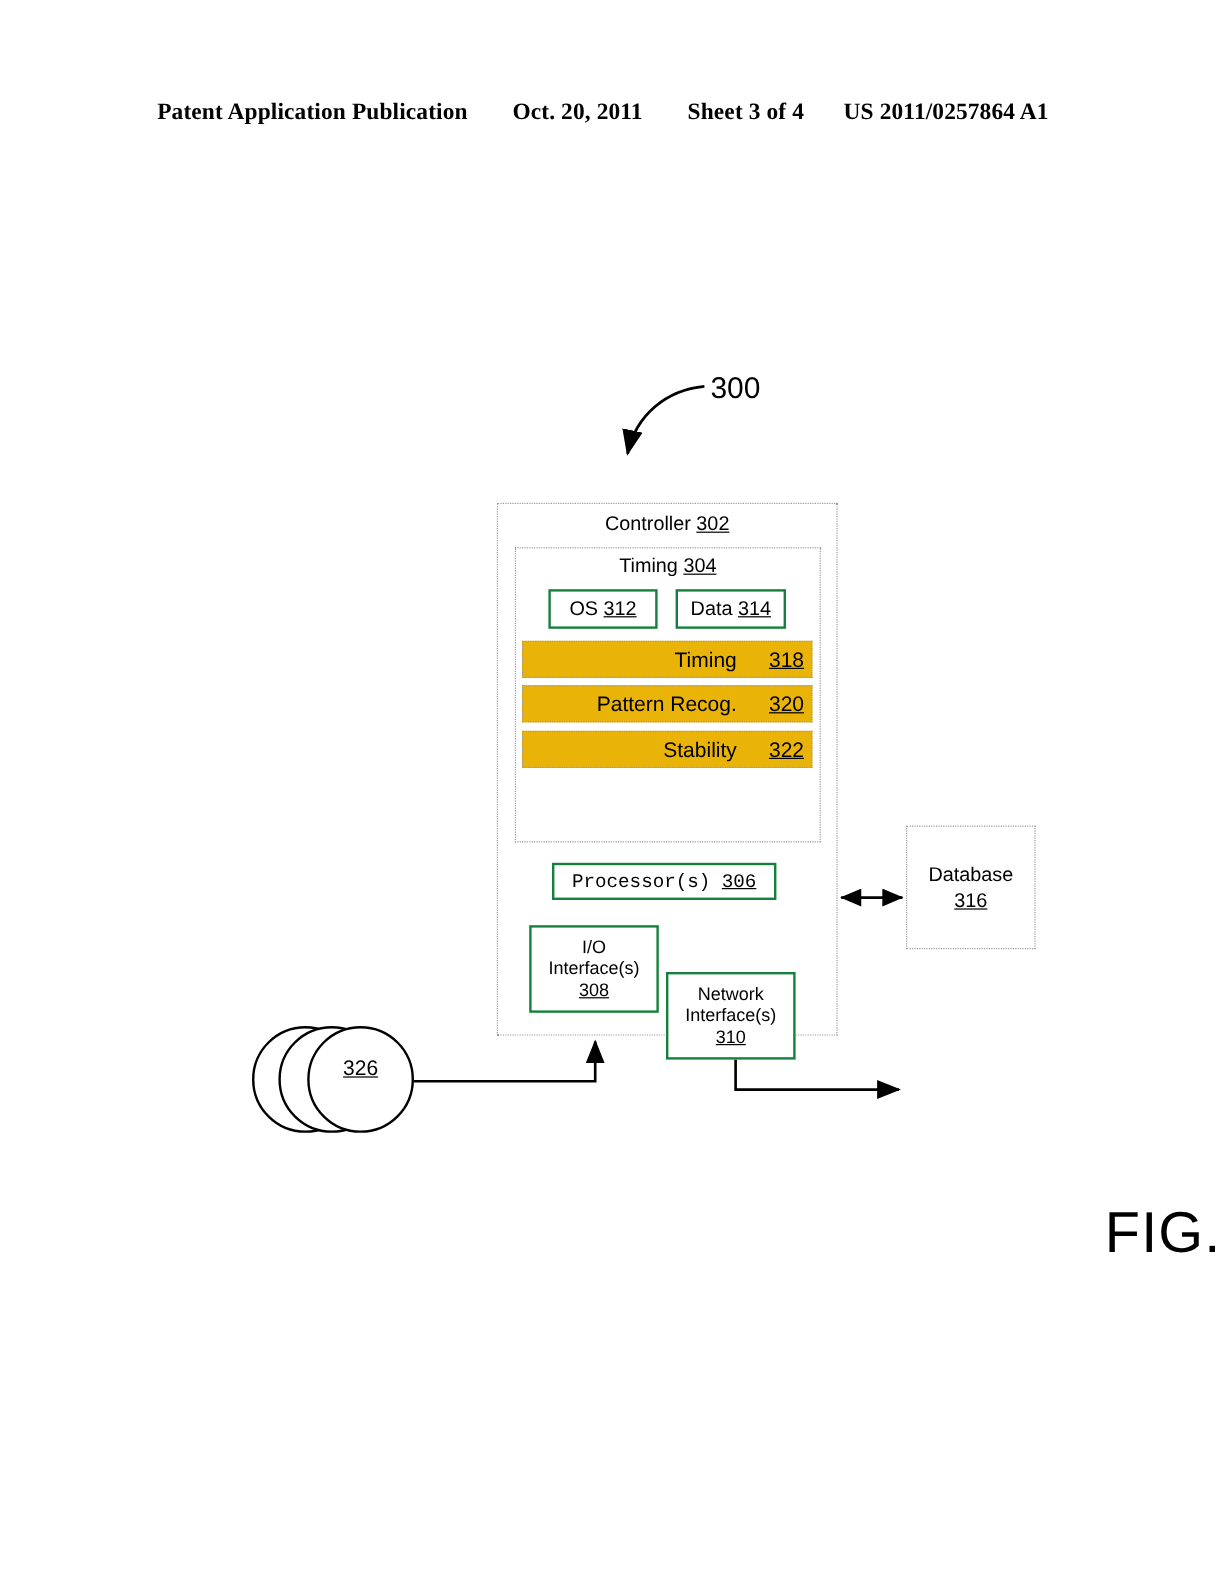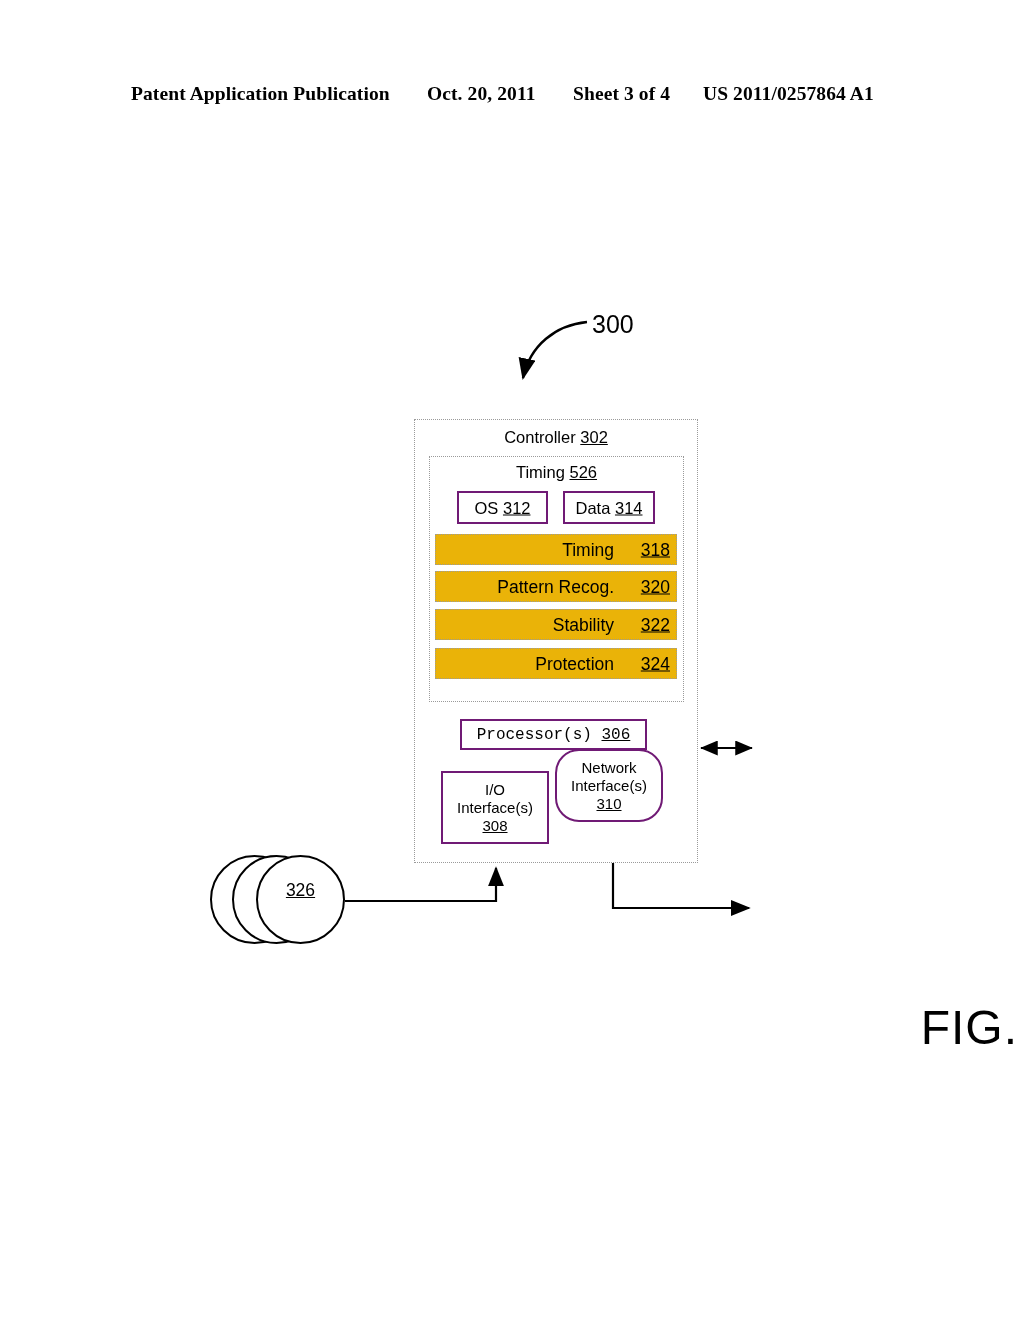--- a/index.html
+++ b/index.html
@@ -51,21 +51,21 @@
     width: 1024px;
     height: 1320px;
     pointer-events: none;
   }
 
   
   .box {
     position: absolute;
     box-sizing: border-box;
     background: #ffffff;
-    border: 2px solid #701a75;
+    border: 2px solid #15803d;
   }
   .box-dotted {
     border: 1.5px dotted #9a9a9a;
     background: #ffffff;
   }
 
   
   #controller-box {
     left: 378px; top: 419px;
     width: 284px; height: 444px;
@@ -140,21 +140,21 @@
 
   
   #processor-box {
     left: 424px; top: 719px;
     width: 187px; height: 31px; font-family: Liberation Mono, monospace;
   }
   #processor-box .small-box-label { font-size: 16px; }
 
   
   #io-box  { left: 405px; top: 771px; width: 108px; height: 73px; }
-  #net-box { left: 519px; top: 749px; width: 108px; height: 73px; border-radius: 24px; }
+  #net-box { left: 519px; top: 810px; width: 108px; height: 73px; }
   .iface-label {
     position: absolute;
     left: 0; top: 50%;
     transform: translateY(-50%);
     width: 100%;
     text-align: center;
     font-size: 15px;
     line-height: 18px;
   }
   .iface-label .ref { text-decoration: underline; }
@@ -261,21 +261,21 @@
 
   <div class="box box-dotted" id="controller-box"></div>
   <div id="controller-title">
     <span>Controller</span>
     <span class="u">302</span>
   </div>
 
   <div class="box box-dotted" id="memory-box"></div>
   <div id="memory-title">
     <span>Timing</span>
-    <span class="u">526</span>
+    <span class="u">304</span>
   </div>
 
   <div class="box" id="os-box">
     <div class="small-box-label">
       <span>OS</span>
       <span class="u">312</span>
     </div>
   </div>
 
   <div class="box" id="data-box">
@@ -289,24 +289,20 @@
     <span class="m-name">Timing</span>
     <span class="m-ref">318</span>
   </div>
   <div class="module-row" id="module-1">
     <span class="m-name">Pattern Recog.</span>
     <span class="m-ref">320</span>
   </div>
   <div class="module-row" id="module-2">
     <span class="m-name">Stability</span>
     <span class="m-ref">322</span>
-  </div>
-  <div class="module-row" id="module-3">
-    <span class="m-name">Protection</span>
-    <span class="m-ref">324</span>
   </div>
 
   <div class="box" id="processor-box">
     <div class="small-box-label">
       <span>Processor(s)</span>
       <span class="u">306</span>
     </div>
   </div>
 
   <div class="box" id="io-box">
@@ -318,20 +314,26 @@
   </div>
 
   <div class="box" id="net-box">
     <div class="iface-label">
       <div>Network</div>
       <div>Interface(s)</div>
       <div class="ref">310</div>
     </div>
   </div>
 
+  <div class="box box-dotted" id="database-box">
+    <div class="side-label">
+      <div>Database</div>
+      <div class="ref">316</div>
+    </div>
+  </div>
 
 
   <div class="disc" id="disc-back"></div>
   <div class="disc" id="disc-mid"></div>
   <div class="disc" id="disc-front"></div>
   <div id="disc-label">326</div>
 
   <div id="fig-caption">FIG. 3</div>
 </div>
 

